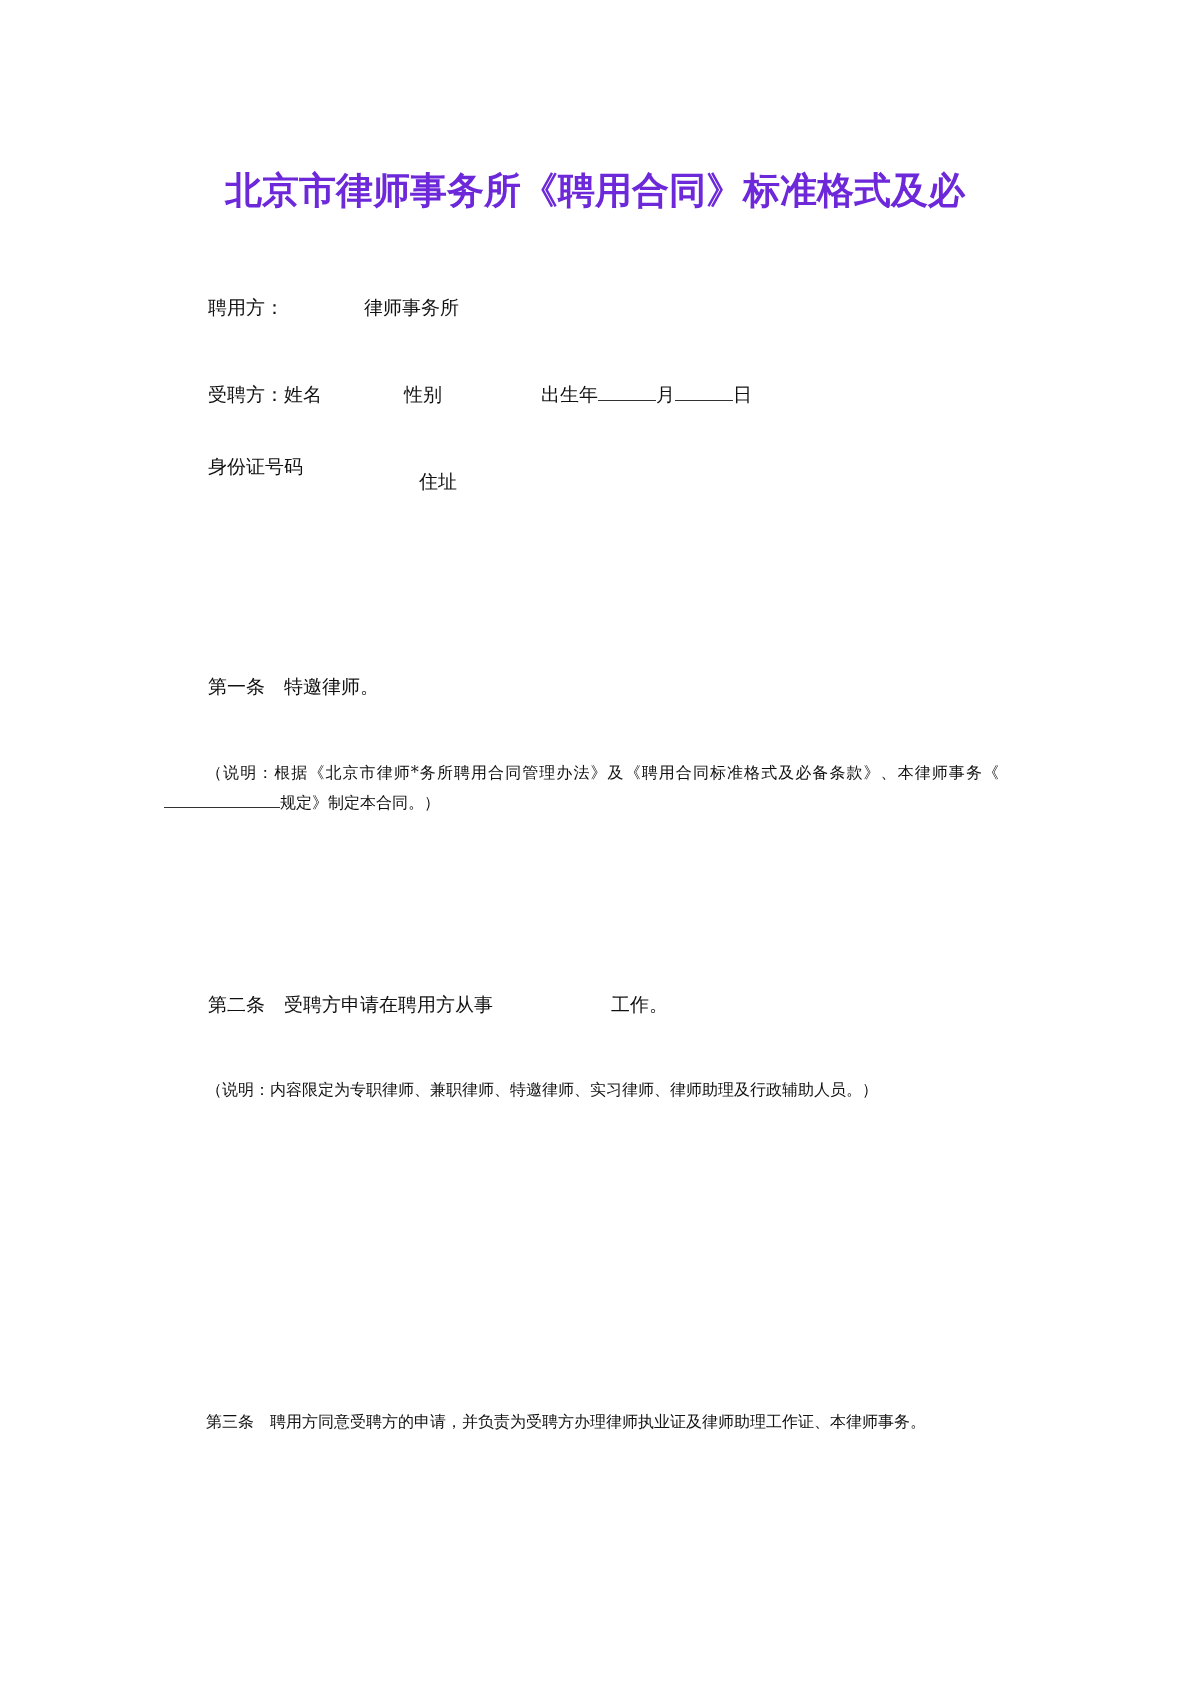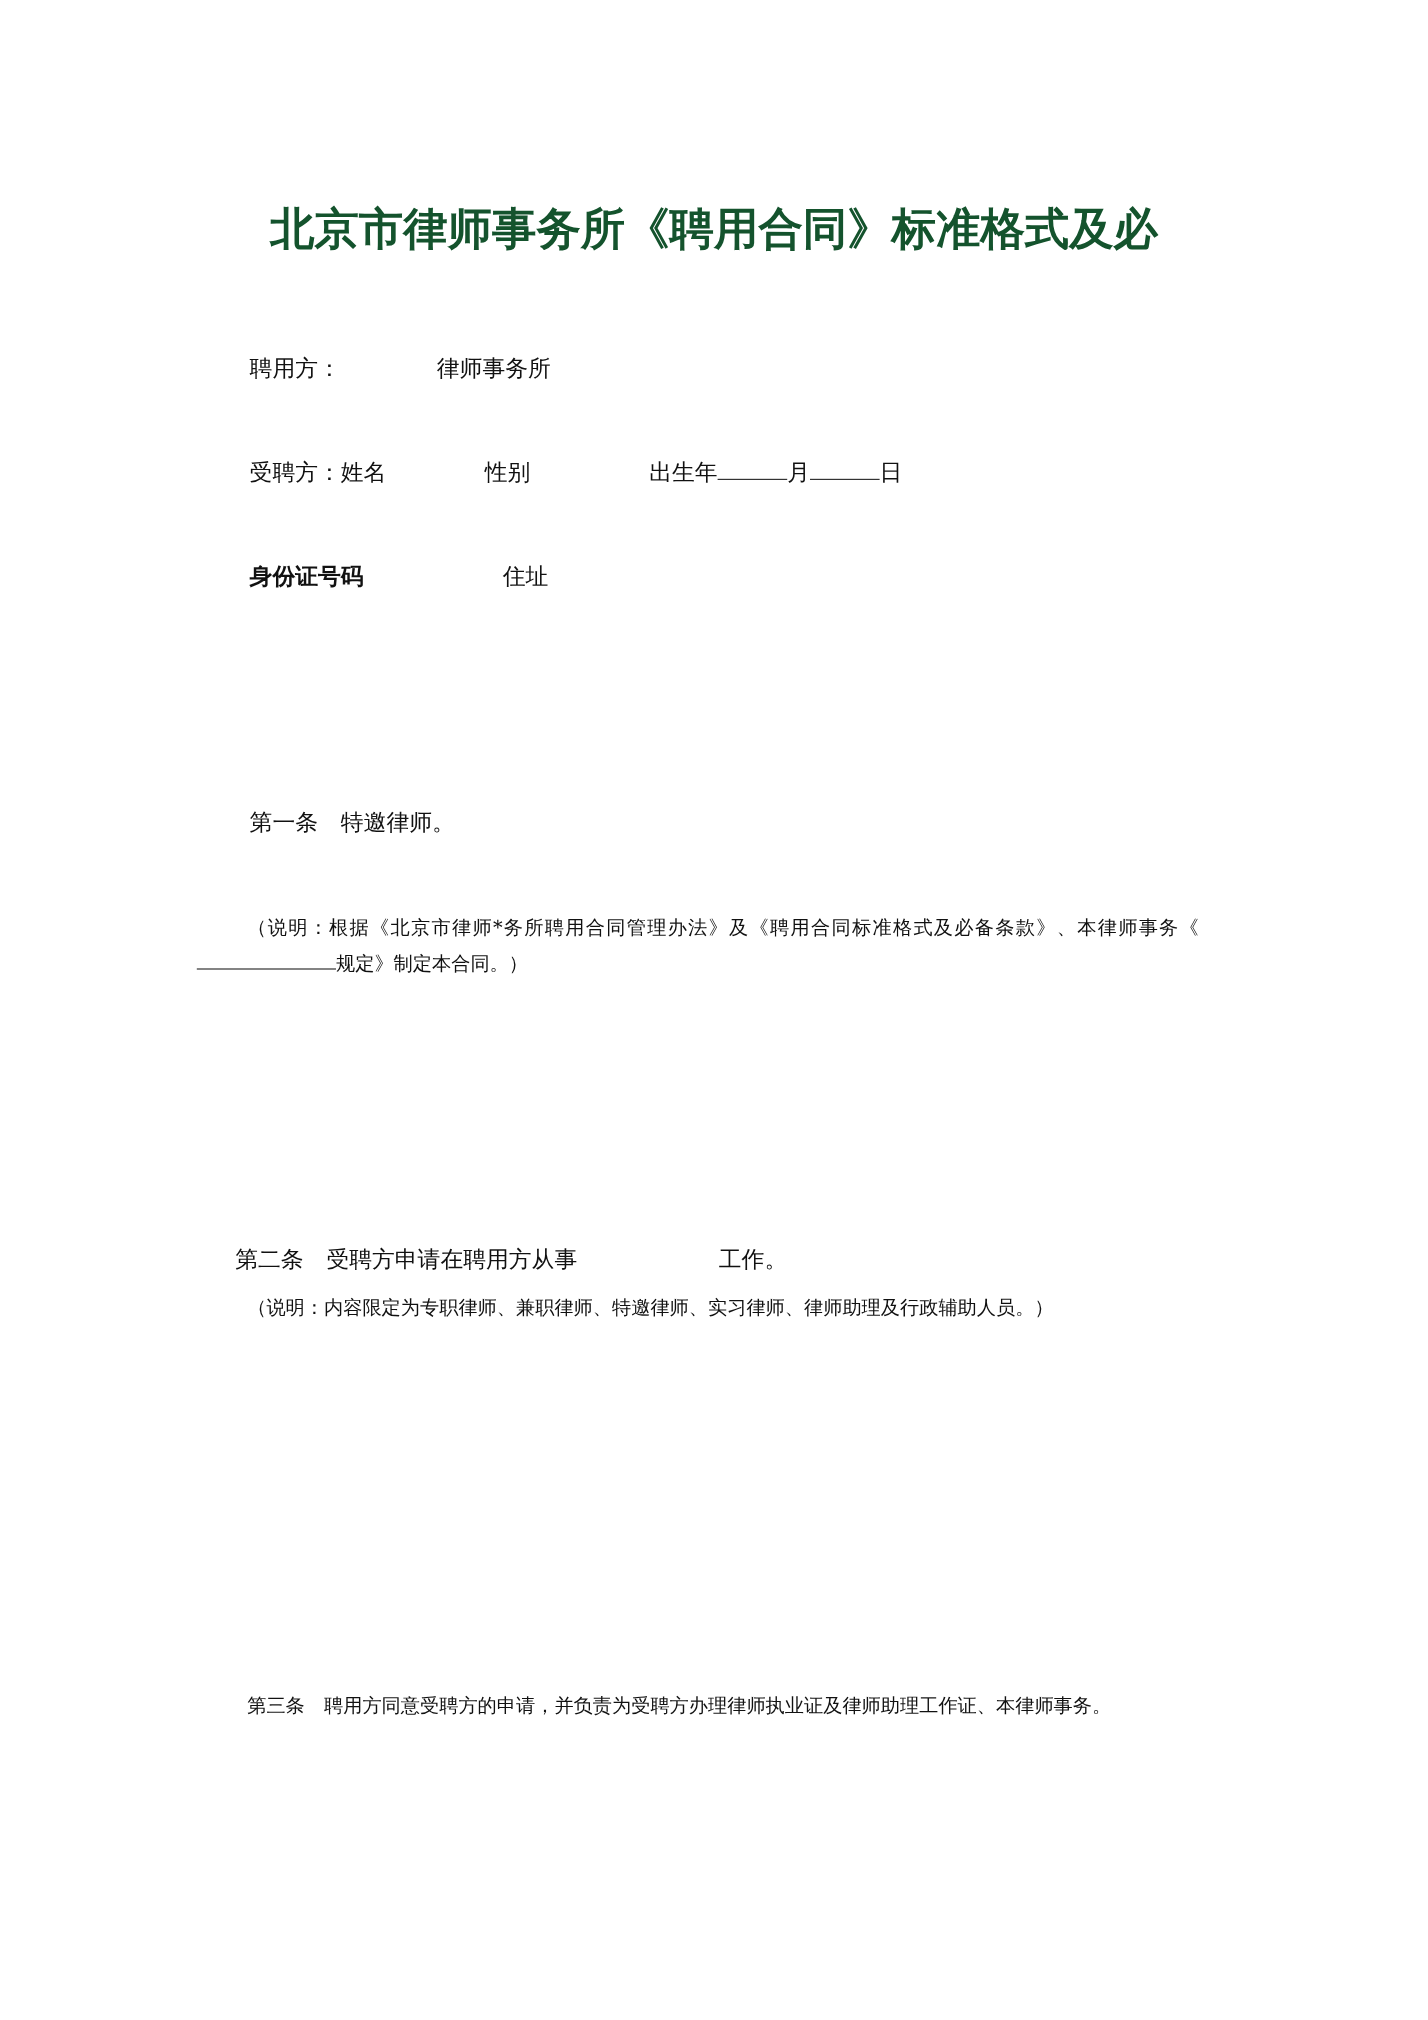--- a/index.html
+++ b/index.html
@@ -1,20 +1,20 @@
 <!DOCTYPE html>
 <html><head>
 <meta charset="utf-8">
 <style>
   html, body { margin: 0; padding: 0; background: #ffffff; }
   body { width: 1190px; height: 1683px; position: relative; overflow: hidden;
          font-family: "DejaVu Serif", "Liberation Serif", serif; color: #111; }
   .title { position: absolute; left: 180px; width: 830px; text-align: center;
            font-family: "DejaVu Sans", "Liberation Sans", sans-serif; font-weight: bold;
-           font-size: 37px; line-height: 62px; top: 160px; letter-spacing: 0px; color: #14532d; }
+           font-size: 37px; line-height: 62px; top: 160px; letter-spacing: 0px; color: #6d28d9; }
   .line { position: absolute; font-size: 19px; line-height: 28px; white-space: nowrap; }
   .para { position: absolute; left: 164px; width: 835px; font-size: 16px; line-height: 30px;
           text-indent: 42px; text-align: justify; }
   .blank { display: inline-block; border-bottom: 1px solid #333; height: 18px; vertical-align: baseline; }
 </style>
 </head>
 <body>
 
 <div>
   <div class="title">
@@ -23,27 +23,27 @@
 
   <span class="line" style="left:208px; top:293px;">聘用方：</span>
   <span class="line" style="left:364px; top:293px;">律师事务所</span>
 
   <span class="line" style="left:208px; top:380px;">受聘方：姓名</span>
   <span class="line" style="left:404px; top:380px;">性别</span>
   <span class="line" style="left:541px; top:380px;">
     <span>出生年</span><span class="blank" style="width:58px;"></span><span>月</span><span class="blank" style="width:58px;"></span><span>日</span>
   </span>
 
-  <span class="line" style="left:208px; top:467px;font-weight:bold;">身份证号码</span>
+  <span class="line" style="left:208px; top:452px;">身份证号码</span>
   <span class="line" style="left:419px; top:467px;">住址</span>
 
   <span class="line" style="left:208px; top:672px;">第一条　特邀律师。</span>
 
   <div class="para" style="top:758px;"><span>（说明：根据《北京市律师*务所聘用合同管理办法》及《聘用合同标准格式及必备条款》、本律师事务《</span><span class="blank" style="width:116px;"></span><span>规定》制定本合同。）</span></div>
 
-  <span class="line" style="left:196px; top:990px;margin-top:46px;">
+  <span class="line" style="left:208px; top:990px;">
     <span>第二条　受聘方申请在聘用方从事</span><span style="display:inline-block; width:118px;"></span><span>工作。</span>
   </span>
 
   <div class="para" style="top:1075px;">（说明：内容限定为专职律师、兼职律师、特邀律师、实习律师、律师助理及行政辅助人员。）</div>
 
   <div class="para" style="top:1407px;">第三条　聘用方同意受聘方的申请，并负责为受聘方办理律师执业证及律师助理工作证、本律师事务。</div>
 </div>
 
 </body></html>

